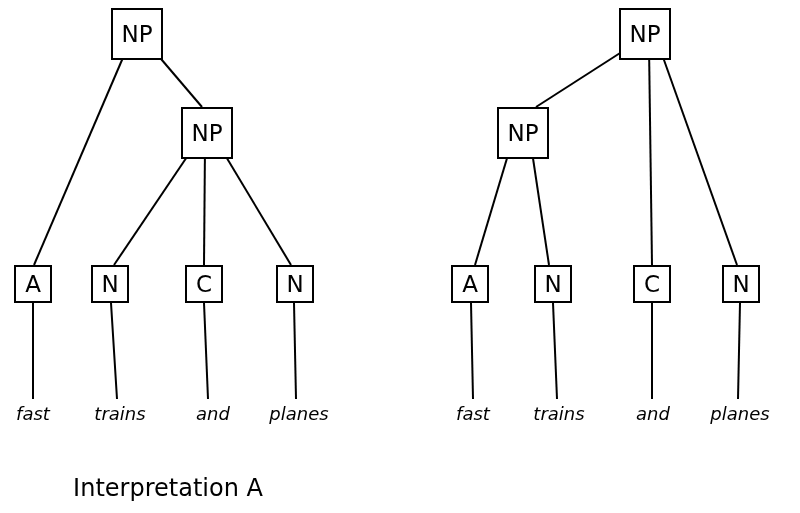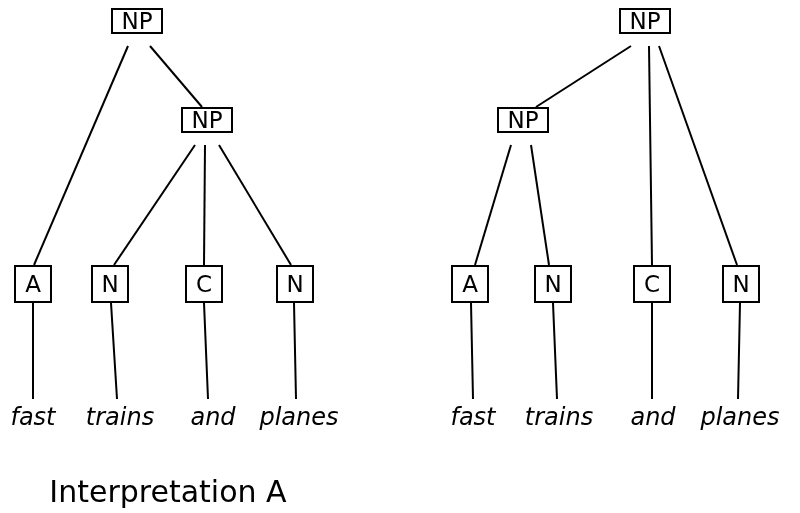--- a/index.html
+++ b/index.html
@@ -27,36 +27,36 @@
     box-sizing: border-box;
     border: 2px solid #000000;
     background: #ffffff;
     display: flex;
     align-items: center;
     justify-content: center;
     font-size: 23px;
     color: #000000;
     line-height: 1;
   }
-  .node.np { width: 52px; height: 26px; }
+  .node.np { width: 52px; height: 52px; }
   .node.leaf { width: 38px; height: 38px; }
   .word {
     position: absolute;
     top: 403px;
     transform: translateX(-50%);
     font-style: italic;
-    font-size: 24px;
+    font-size: 18px;
     color: #000000;
     white-space: nowrap;
   }
   .caption {
     position: absolute;
     top: 474px;
     transform: translateX(-50%);
-    font-size: 30px;
+    font-size: 24px;
     color: #000000;
     white-space: nowrap;
   }
 </style>
 </head>
 <body>
 
 <div class="canvas">
 
   <svg class="edges" viewBox="0 0 800 513" xmlns="http://www.w3.org/2000/svg">

